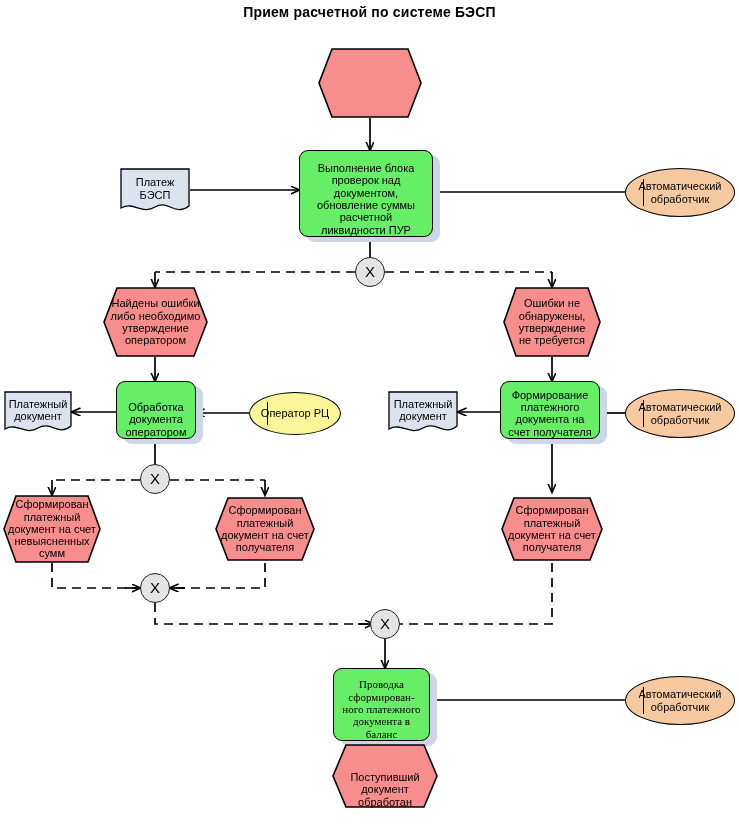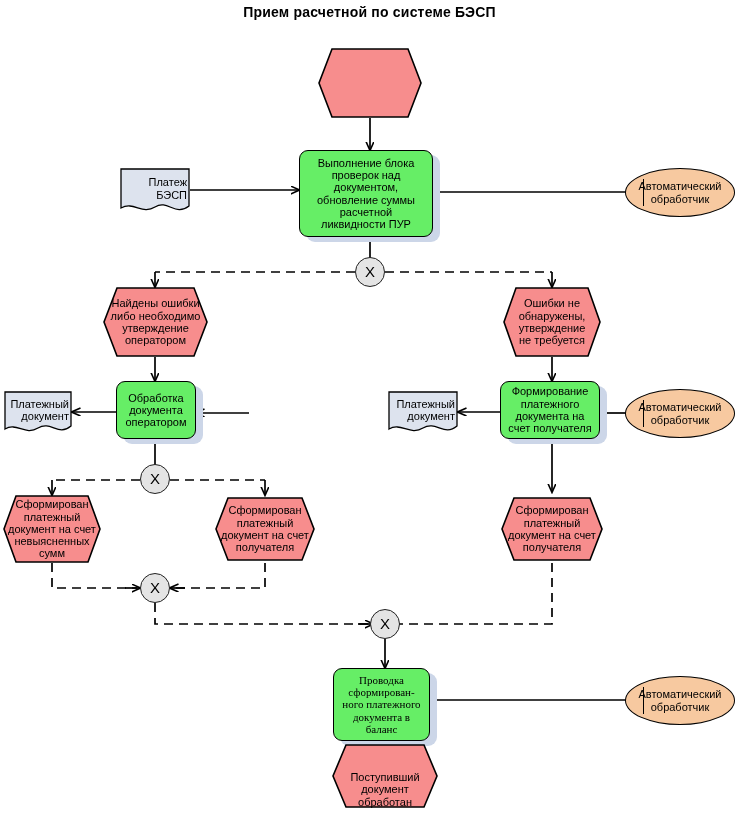--- a/index.html
+++ b/index.html
@@ -57,20 +57,21 @@
     letter-spacing: 0.2px;
     z-index: 4;
   }
 
   
   .proc {
     background: #66ee66;
     border: 1.4px solid #000000;
     border-radius: 9px;
     font-size: 11px;
+    align-items: flex-end;
   }
   .proc-shadow {
     position: absolute;
     background: #ccd6e8;
     border-radius: 9px;
     z-index: 2;
   }
 
   
   .hexwrap {
@@ -110,21 +111,20 @@
   .docshape .docbg {
     position: absolute;
     left: 0; top: 0;
     width: 100%; height: 100%;
     z-index: -1;
   }
   .docshape .lbl {
     position: relative;
     z-index: 1;
     margin-bottom: 7px;
-    text-align: right;
   }
 
   
   .gw {
     border-radius: 50%;
     background: #e4e4e4;
     border: 1.4px solid #222222;
     font-size: 15px;
     font-weight: normal;
     color: #000000;
@@ -272,20 +272,24 @@
 документ</span>
   </div>
 
   <div class="proc-shadow" style="left:123px; top:386px; width:80px; height:58px;"></div>
   <div class="node proc" style="left:116px; top:381px; width:80px; height:58px;">
     <span class="lbl">Обработка
 документа
 оператором</span>
   </div>
 
+  <div class="node role oper" style="left:249px; top:392px; width:92px; height:43px;">
+    <span class="divider"></span>
+    <span class="lbl">Оператор РЦ</span>
+  </div>
 
   <div class="node docshape" style="left:388px; top:391px; width:70px; height:45px;">
     <svg class="docbg" viewBox="0 0 70 45" preserveAspectRatio="none">
       <path d="M1,1 L69,1 L69,35 C56,46 48,29 35,37 C22,45 13,31 1,38 Z" fill="#dde3ee" stroke="#000" stroke-width="1.3"></path>
     </svg>
     <span class="lbl">Платежный
 документ</span>
   </div>
 
   <div class="proc-shadow" style="left:507px; top:386px; width:100px; height:58px;"></div>

